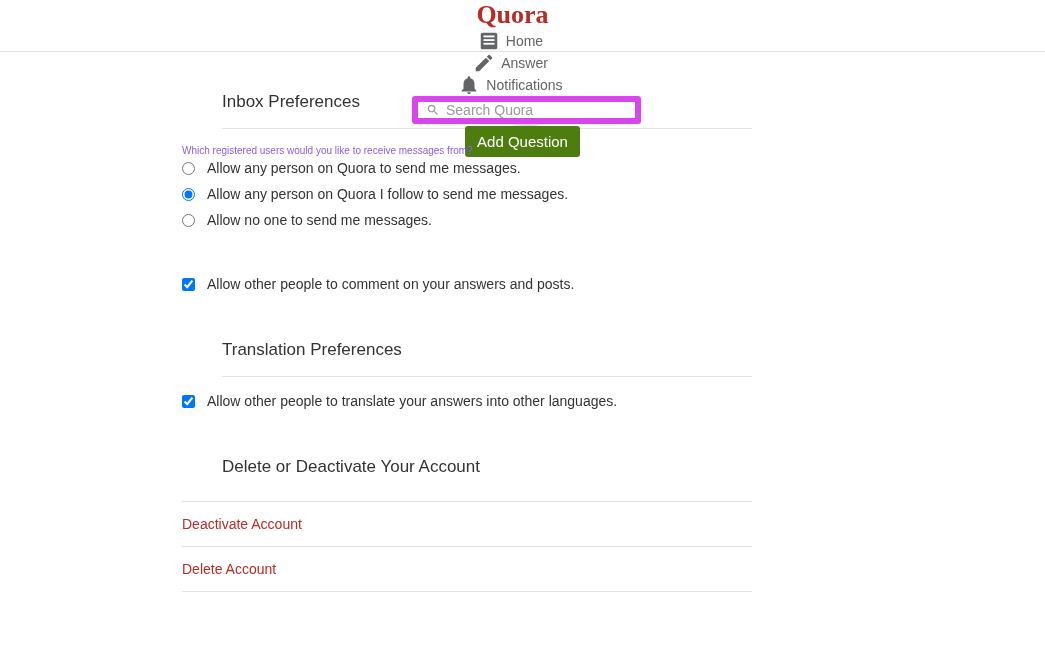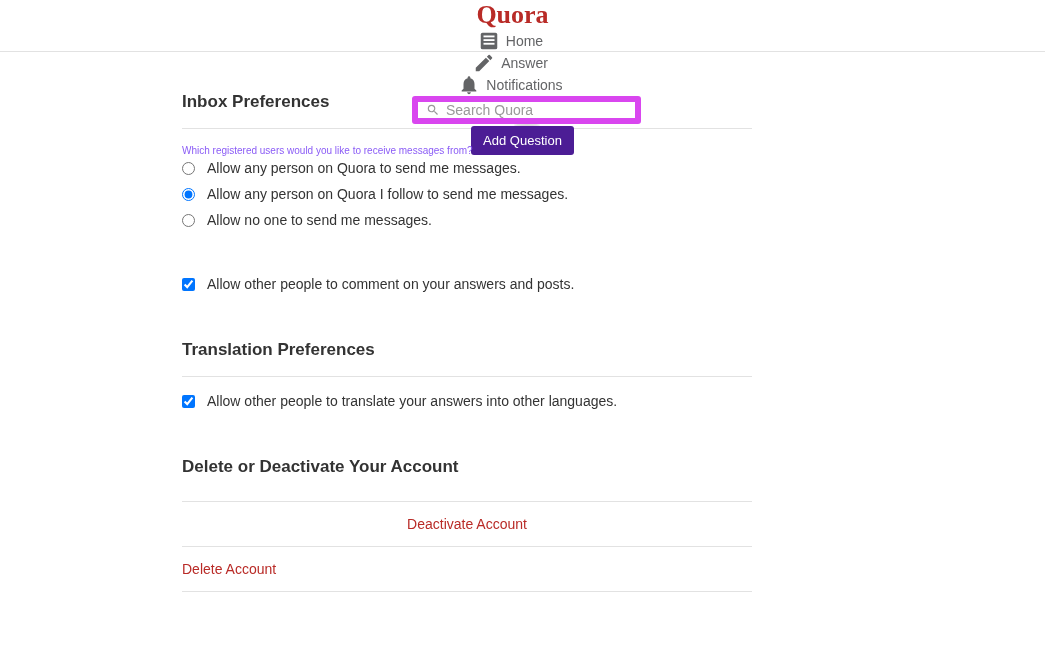--- a/index.html
+++ b/index.html
@@ -76,44 +76,45 @@
       width: 26px;
       height: 26px;
       border-radius: 50%;
       margin-left: 22px;
       margin-right: 14px;
       background: linear-gradient(180deg, #d8c8b8 0%, #d8c8b8 35%, #e8d8c8 35%, #e8d8c8 55%, #2a2a3a 55%, #2a2a3a 100%);
       cursor: pointer;
       border: 1px solid #ddd;
     }
     .add-question {
-      background: #4c1d95;
+      background: #4d7c0f;
       color: #fff;
       border: none;
       border-radius: 3px;
       padding: 7px 12px;
-      font-size: 13px;
+      font-size: 15px;
       font-weight: 500;
       cursor: pointer;
     }
     .container {
       width: 570px;
       margin-left: 182px;
       margin-top: 40px;
     }
     .section {
       margin-bottom: 48px;
     }
     .section-title {
       font-size: 17px;
       color: #333;
-      font-weight: 700;
+      font-weight: 400;
       padding-bottom: 16px;
       border-bottom: 1px solid #e2e2e2;
       margin-bottom: 16px;
+      margin-left: 40px;
     }
     .section-desc {
       color: #8b5cf6;
       font-size: 10px;
       margin-bottom: 4px;
     }
     .radio-item, .checkbox-item {
       display: flex;
       align-items: center;
       margin-bottom: 10px;
@@ -141,21 +142,20 @@
       cursor: pointer;
     }
     .section-delete .section-title {
       margin-bottom: 0;
       border-bottom: none;
     }
     .section-delete .link-item:first-of-type {
       border-top: 1px solid #e2e2e2;
       padding-top: 14px;
       margin-top: 8px;
-      text-align: center;
     }
   </style>
 </head>
 <body>
 
 <div class="header">
   <div class="logo">Quora</div>
 
   <div class="nav-item">
     <svg viewBox="0 0 24 24">

